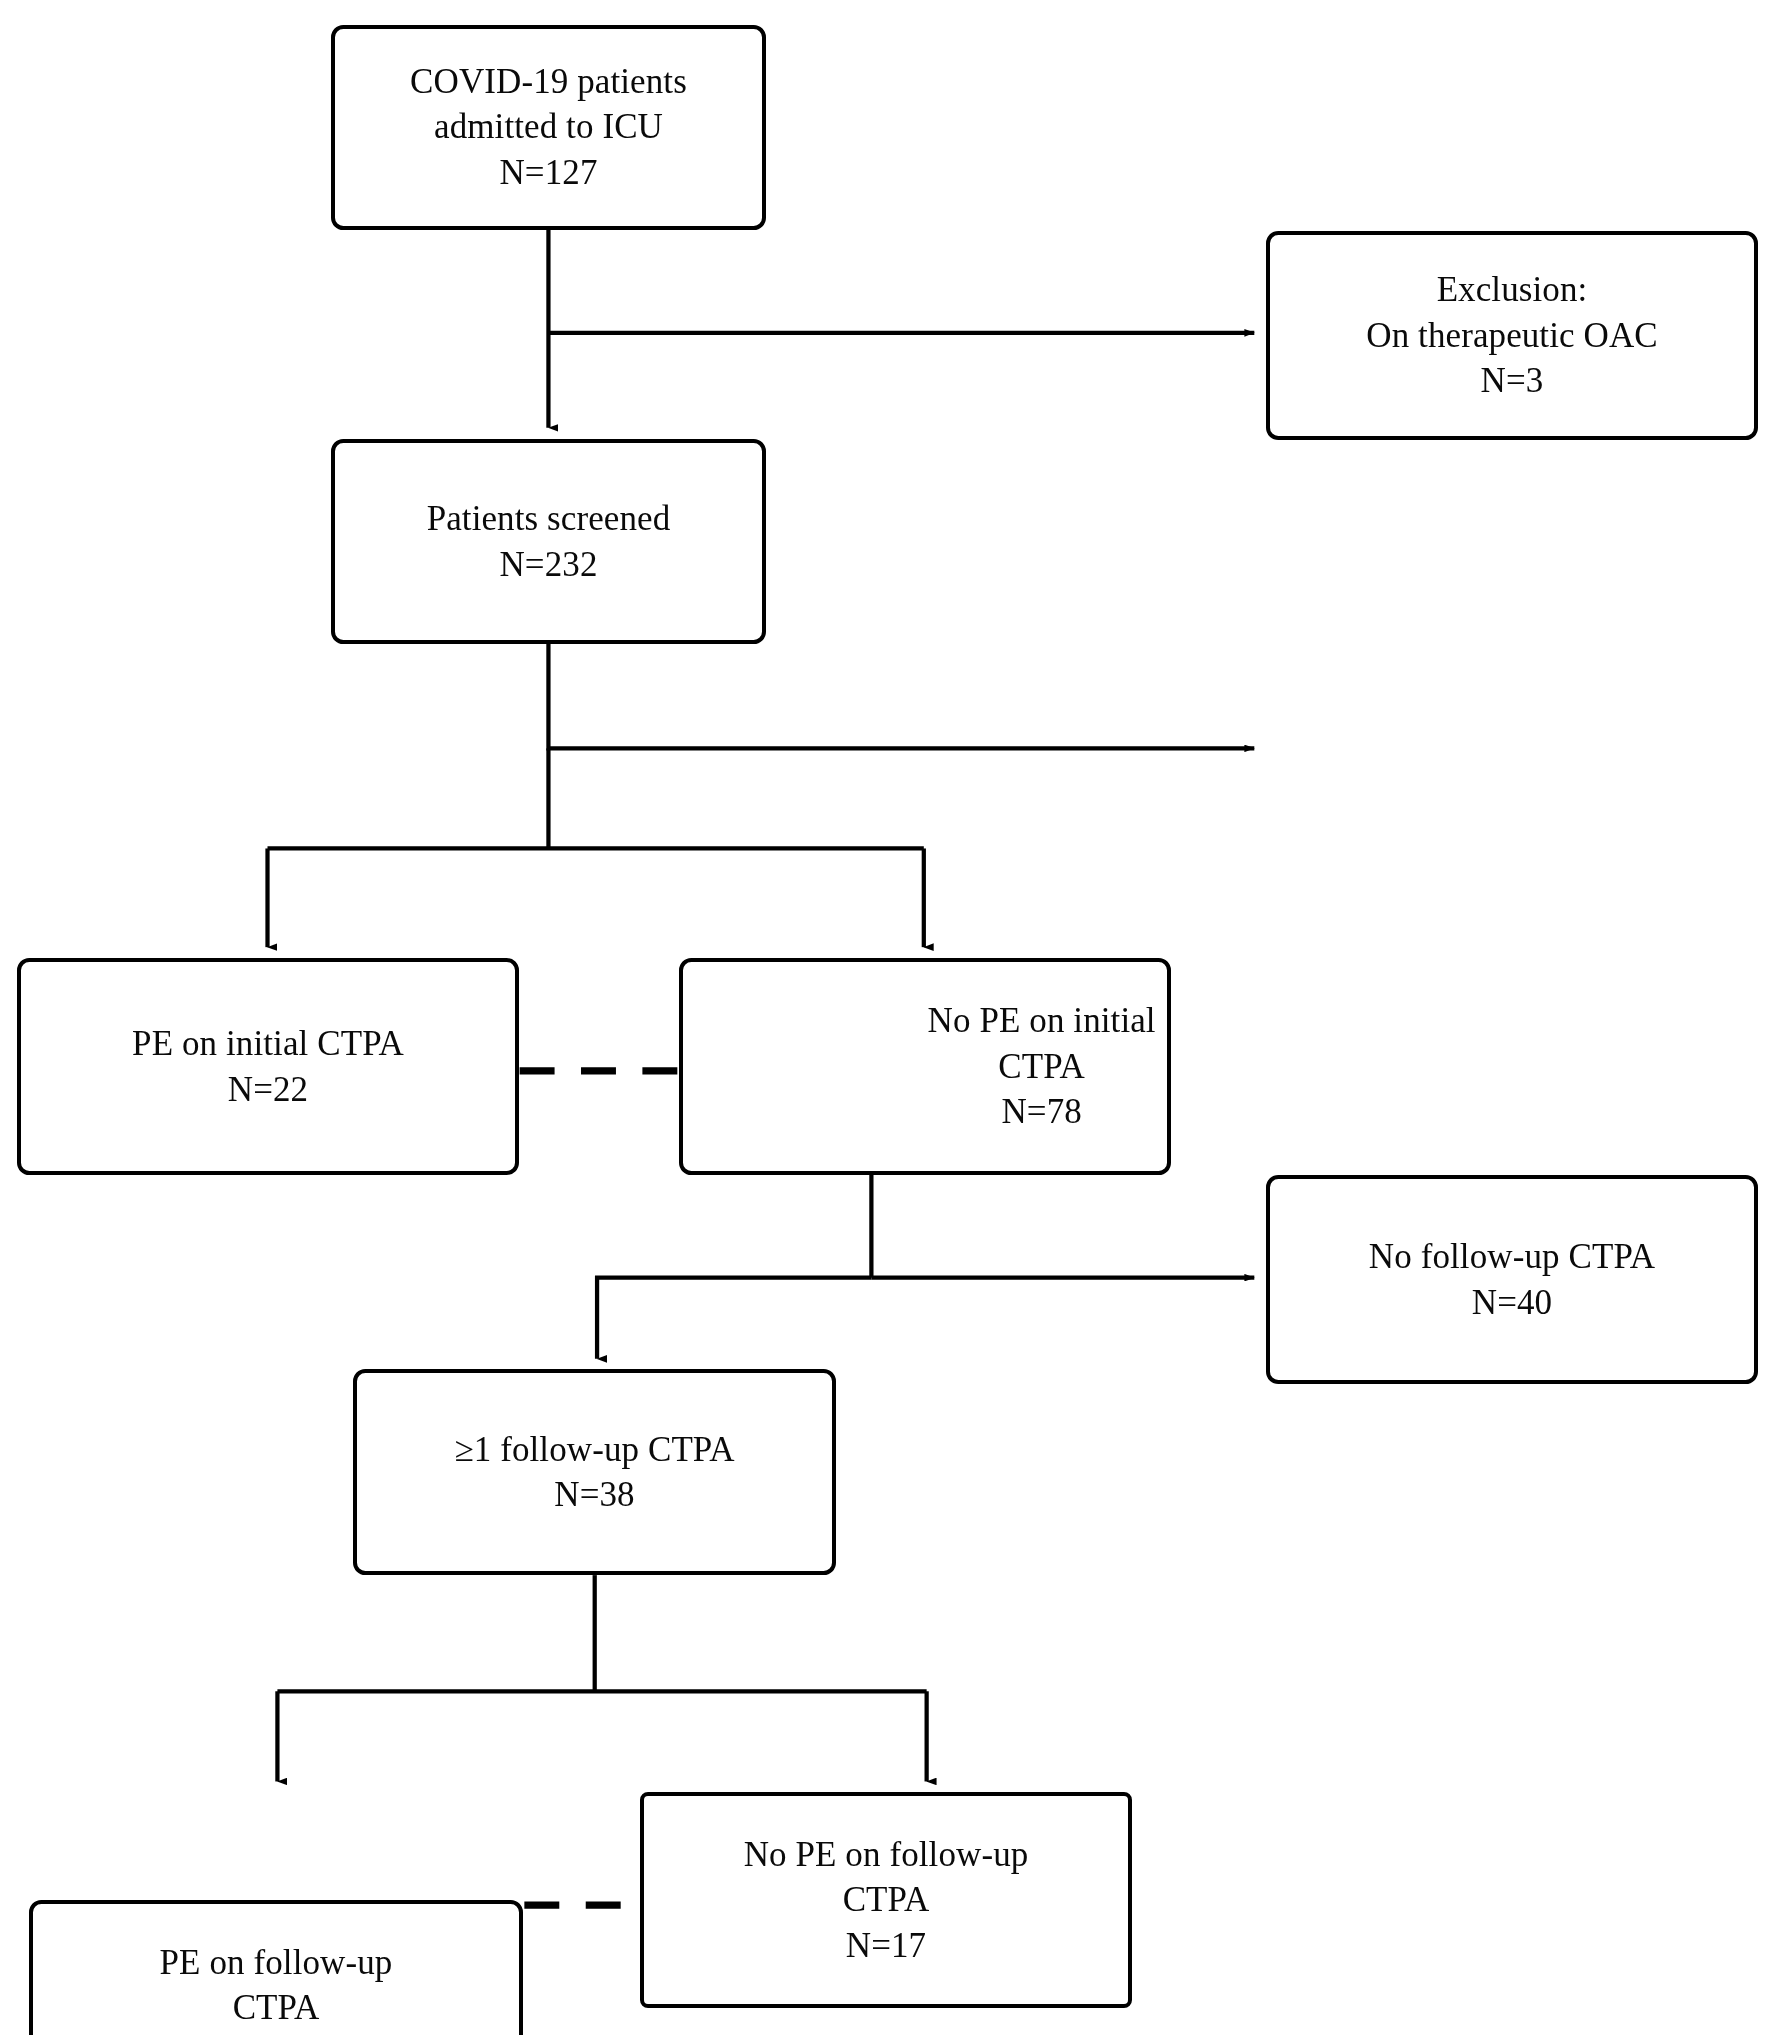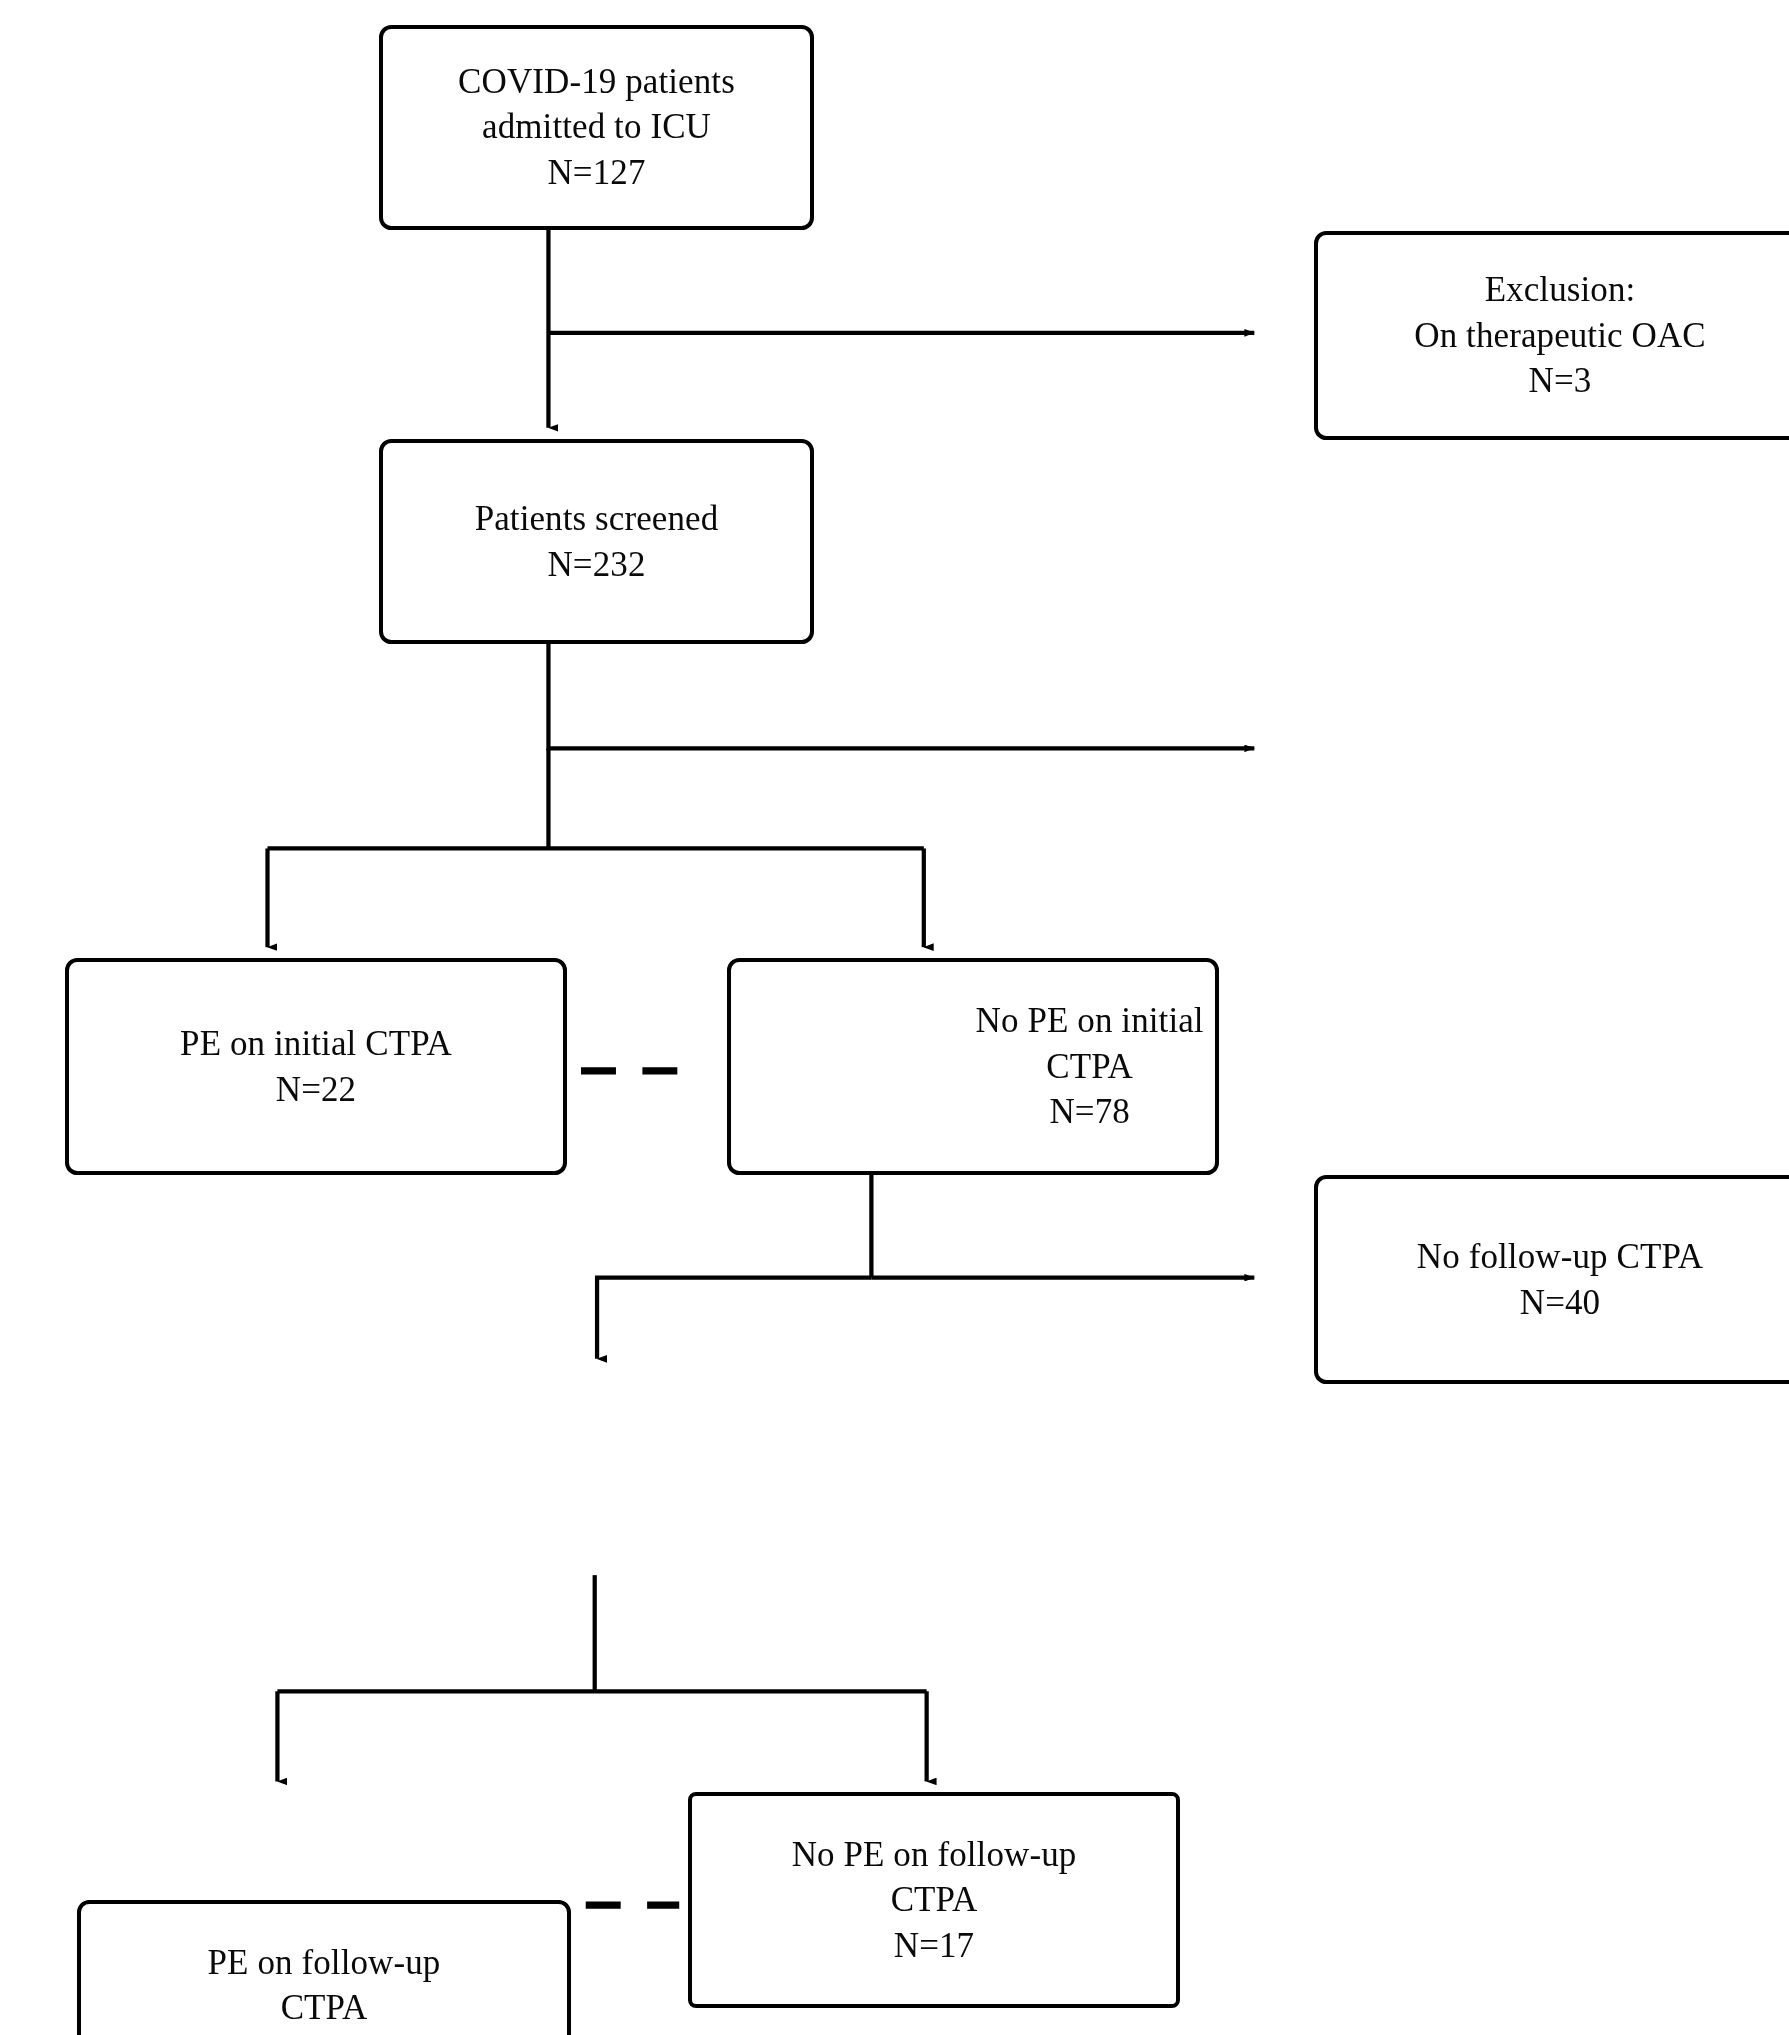--- a/index.html
+++ b/index.html
@@ -28,21 +28,20 @@
     position: absolute;
     box-sizing: border-box;
     background: #ffffff;
     border: 4.3px solid #000000;
     border-radius: 12.3px;
     display: flex;
     align-items: center;
     justify-content: center;
     text-align: center;
     z-index: 3;
-    margin-left: 48px;
   }
   .node-text {
     font-family: "Liberation Serif", "DejaVu Serif", serif;
     font-size: 35px;
     line-height: 1.30;
     color: #0a0a0a;
     padding: 0 11.3px;
     white-space: pre-line;
     letter-spacing: 0.1px;
   }
@@ -120,20 +119,24 @@
     <div class="node-text">No PE on initial
 CTPA
 N=78</div>
   </div>
 
   <div class="node-box" style="left:1266px; top:1175px; width:492px; height:209px;">
     <div class="node-text">No follow-up CTPA
 N=40</div>
   </div>
 
+  <div class="node-box" style="left:353px; top:1369px; width:483px; height:206px;">
+    <div class="node-text">≥1 follow-up CTPA
+N=38</div>
+  </div>
 
   <div class="node-box" style="left:29px; top:1900px; width:494px; height:216px;">
     <div class="node-text">PE on follow-up
 CTPA
 N=21</div>
   </div>
 
   <div class="node-box" style="left:640px; top:1792px; width:492px; height:216px;border-radius:8px;">
     <div class="node-text">No PE on follow-up
 CTPA

